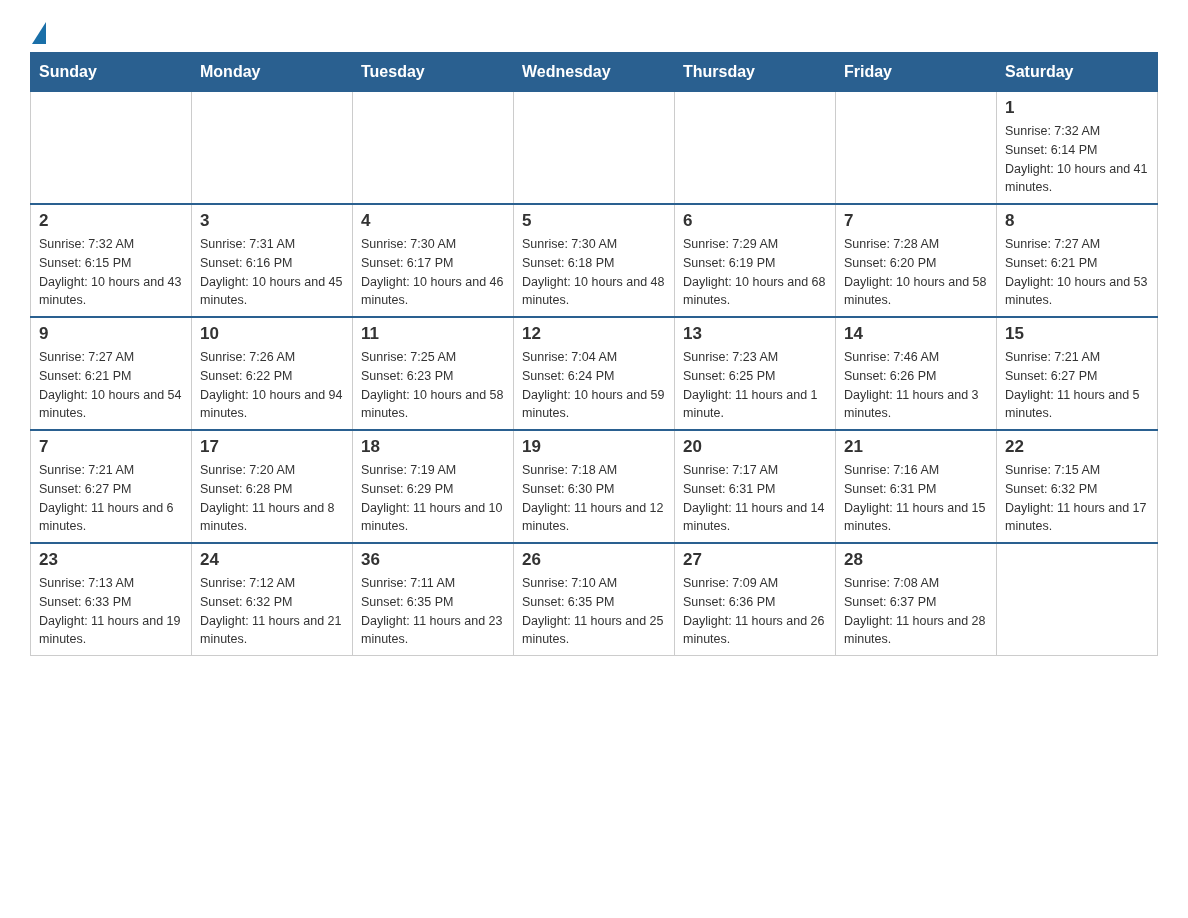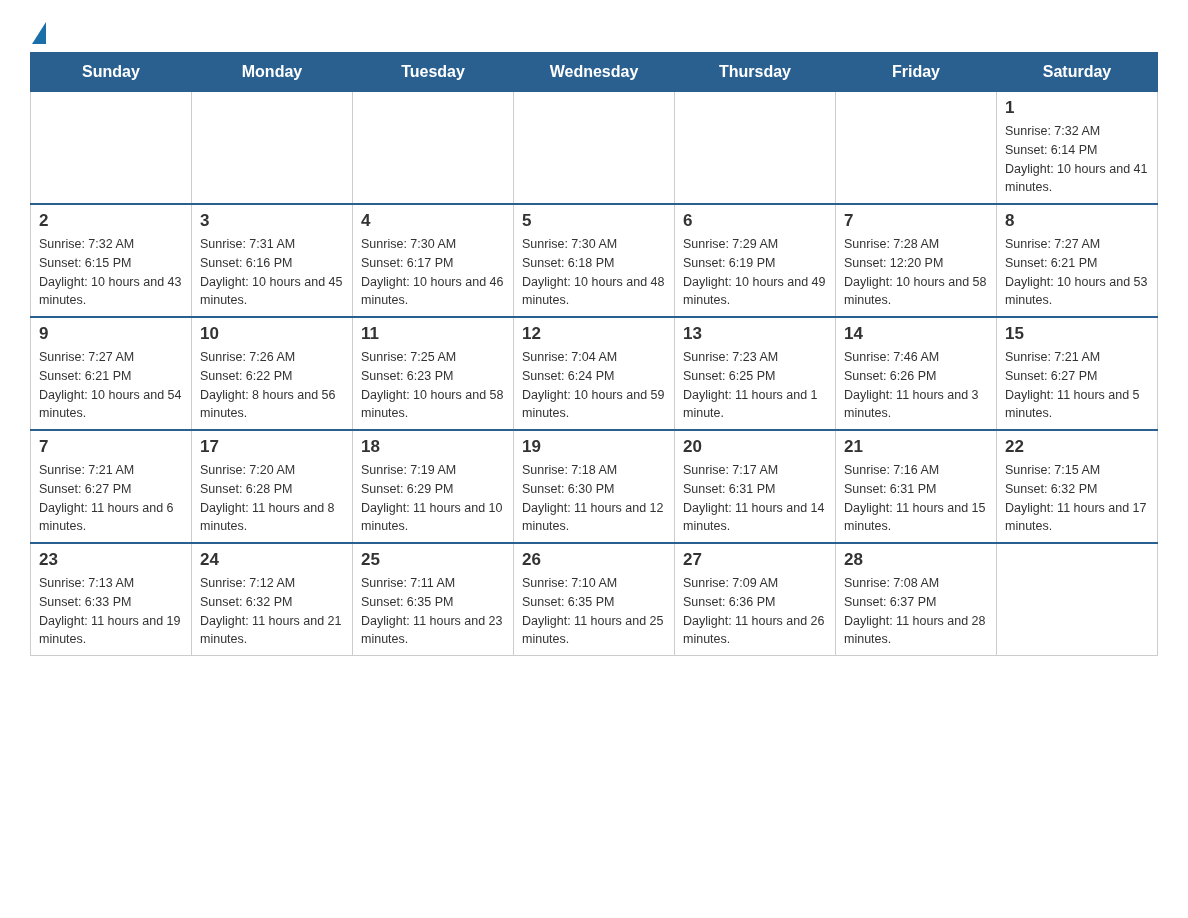--- a/index.html
+++ b/index.html
@@ -62,21 +62,21 @@
     }
     .calendar {
       width: 100%;
       border-collapse: collapse;
       margin-top: 10px;
     }
     .calendar th {
       background-color: #2a6090;
       color: #fff;
       padding: 10px 8px;
-      text-align: center;
+      text-align: left;
       font-size: 16px;
       font-weight: bold;
       border: 1px solid #2a6090;
     }
     .calendar td {
       border: 1px solid #ccc;
       vertical-align: top;
       padding: 6px 8px;
       width: calc(100%/7);
       min-height: 110px;
@@ -169,47 +169,47 @@
         <td>
           <div class="day-number">5</div>
           <div class="day-info">Sunrise: 7:30 AM</div>
           <div class="day-info">Sunset: 6:18 PM</div>
           <div class="day-info">Daylight: 10 hours and 48 minutes.</div>
         </td>
         <td>
           <div class="day-number">6</div>
           <div class="day-info">Sunrise: 7:29 AM</div>
           <div class="day-info">Sunset: 6:19 PM</div>
-          <div class="day-info">Daylight: 10 hours and 49 minutes.</div>
+          <div class="day-info">Daylight: 10 hours and 68 minutes.</div>
         </td>
         <td>
           <div class="day-number">7</div>
           <div class="day-info">Sunrise: 7:28 AM</div>
-          <div class="day-info">Sunset: 12:20 PM</div>
+          <div class="day-info">Sunset: 6:20 PM</div>
           <div class="day-info">Daylight: 10 hours and 58 minutes.</div>
         </td>
         <td>
           <div class="day-number">8</div>
           <div class="day-info">Sunrise: 7:27 AM</div>
           <div class="day-info">Sunset: 6:21 PM</div>
           <div class="day-info">Daylight: 10 hours and 53 minutes.</div>
         </td>
       </tr>
       <tr>
         <td>
           <div class="day-number">9</div>
           <div class="day-info">Sunrise: 7:27 AM</div>
           <div class="day-info">Sunset: 6:21 PM</div>
           <div class="day-info">Daylight: 10 hours and 54 minutes.</div>
         </td>
         <td>
           <div class="day-number">10</div>
           <div class="day-info">Sunrise: 7:26 AM</div>
           <div class="day-info">Sunset: 6:22 PM</div>
-          <div class="day-info">Daylight: 8 hours and 56 minutes.</div>
+          <div class="day-info">Daylight: 10 hours and 94 minutes.</div>
         </td>
         <td>
           <div class="day-number">11</div>
           <div class="day-info">Sunrise: 7:25 AM</div>
           <div class="day-info">Sunset: 6:23 PM</div>
           <div class="day-info">Daylight: 10 hours and 58 minutes.</div>
         </td>
         <td>
           <div class="day-number">12</div>
           <div class="day-info">Sunrise: 7:04 AM</div>
@@ -286,21 +286,21 @@
           <div class="day-info">Sunset: 6:33 PM</div>
           <div class="day-info">Daylight: 11 hours and 19 minutes.</div>
         </td>
         <td>
           <div class="day-number">24</div>
           <div class="day-info">Sunrise: 7:12 AM</div>
           <div class="day-info">Sunset: 6:32 PM</div>
           <div class="day-info">Daylight: 11 hours and 21 minutes.</div>
         </td>
         <td>
-          <div class="day-number">25</div>
+          <div class="day-number">36</div>
           <div class="day-info">Sunrise: 7:11 AM</div>
           <div class="day-info">Sunset: 6:35 PM</div>
           <div class="day-info">Daylight: 11 hours and 23 minutes.</div>
         </td>
         <td>
           <div class="day-number">26</div>
           <div class="day-info">Sunrise: 7:10 AM</div>
           <div class="day-info">Sunset: 6:35 PM</div>
           <div class="day-info">Daylight: 11 hours and 25 minutes.</div>
         </td>

